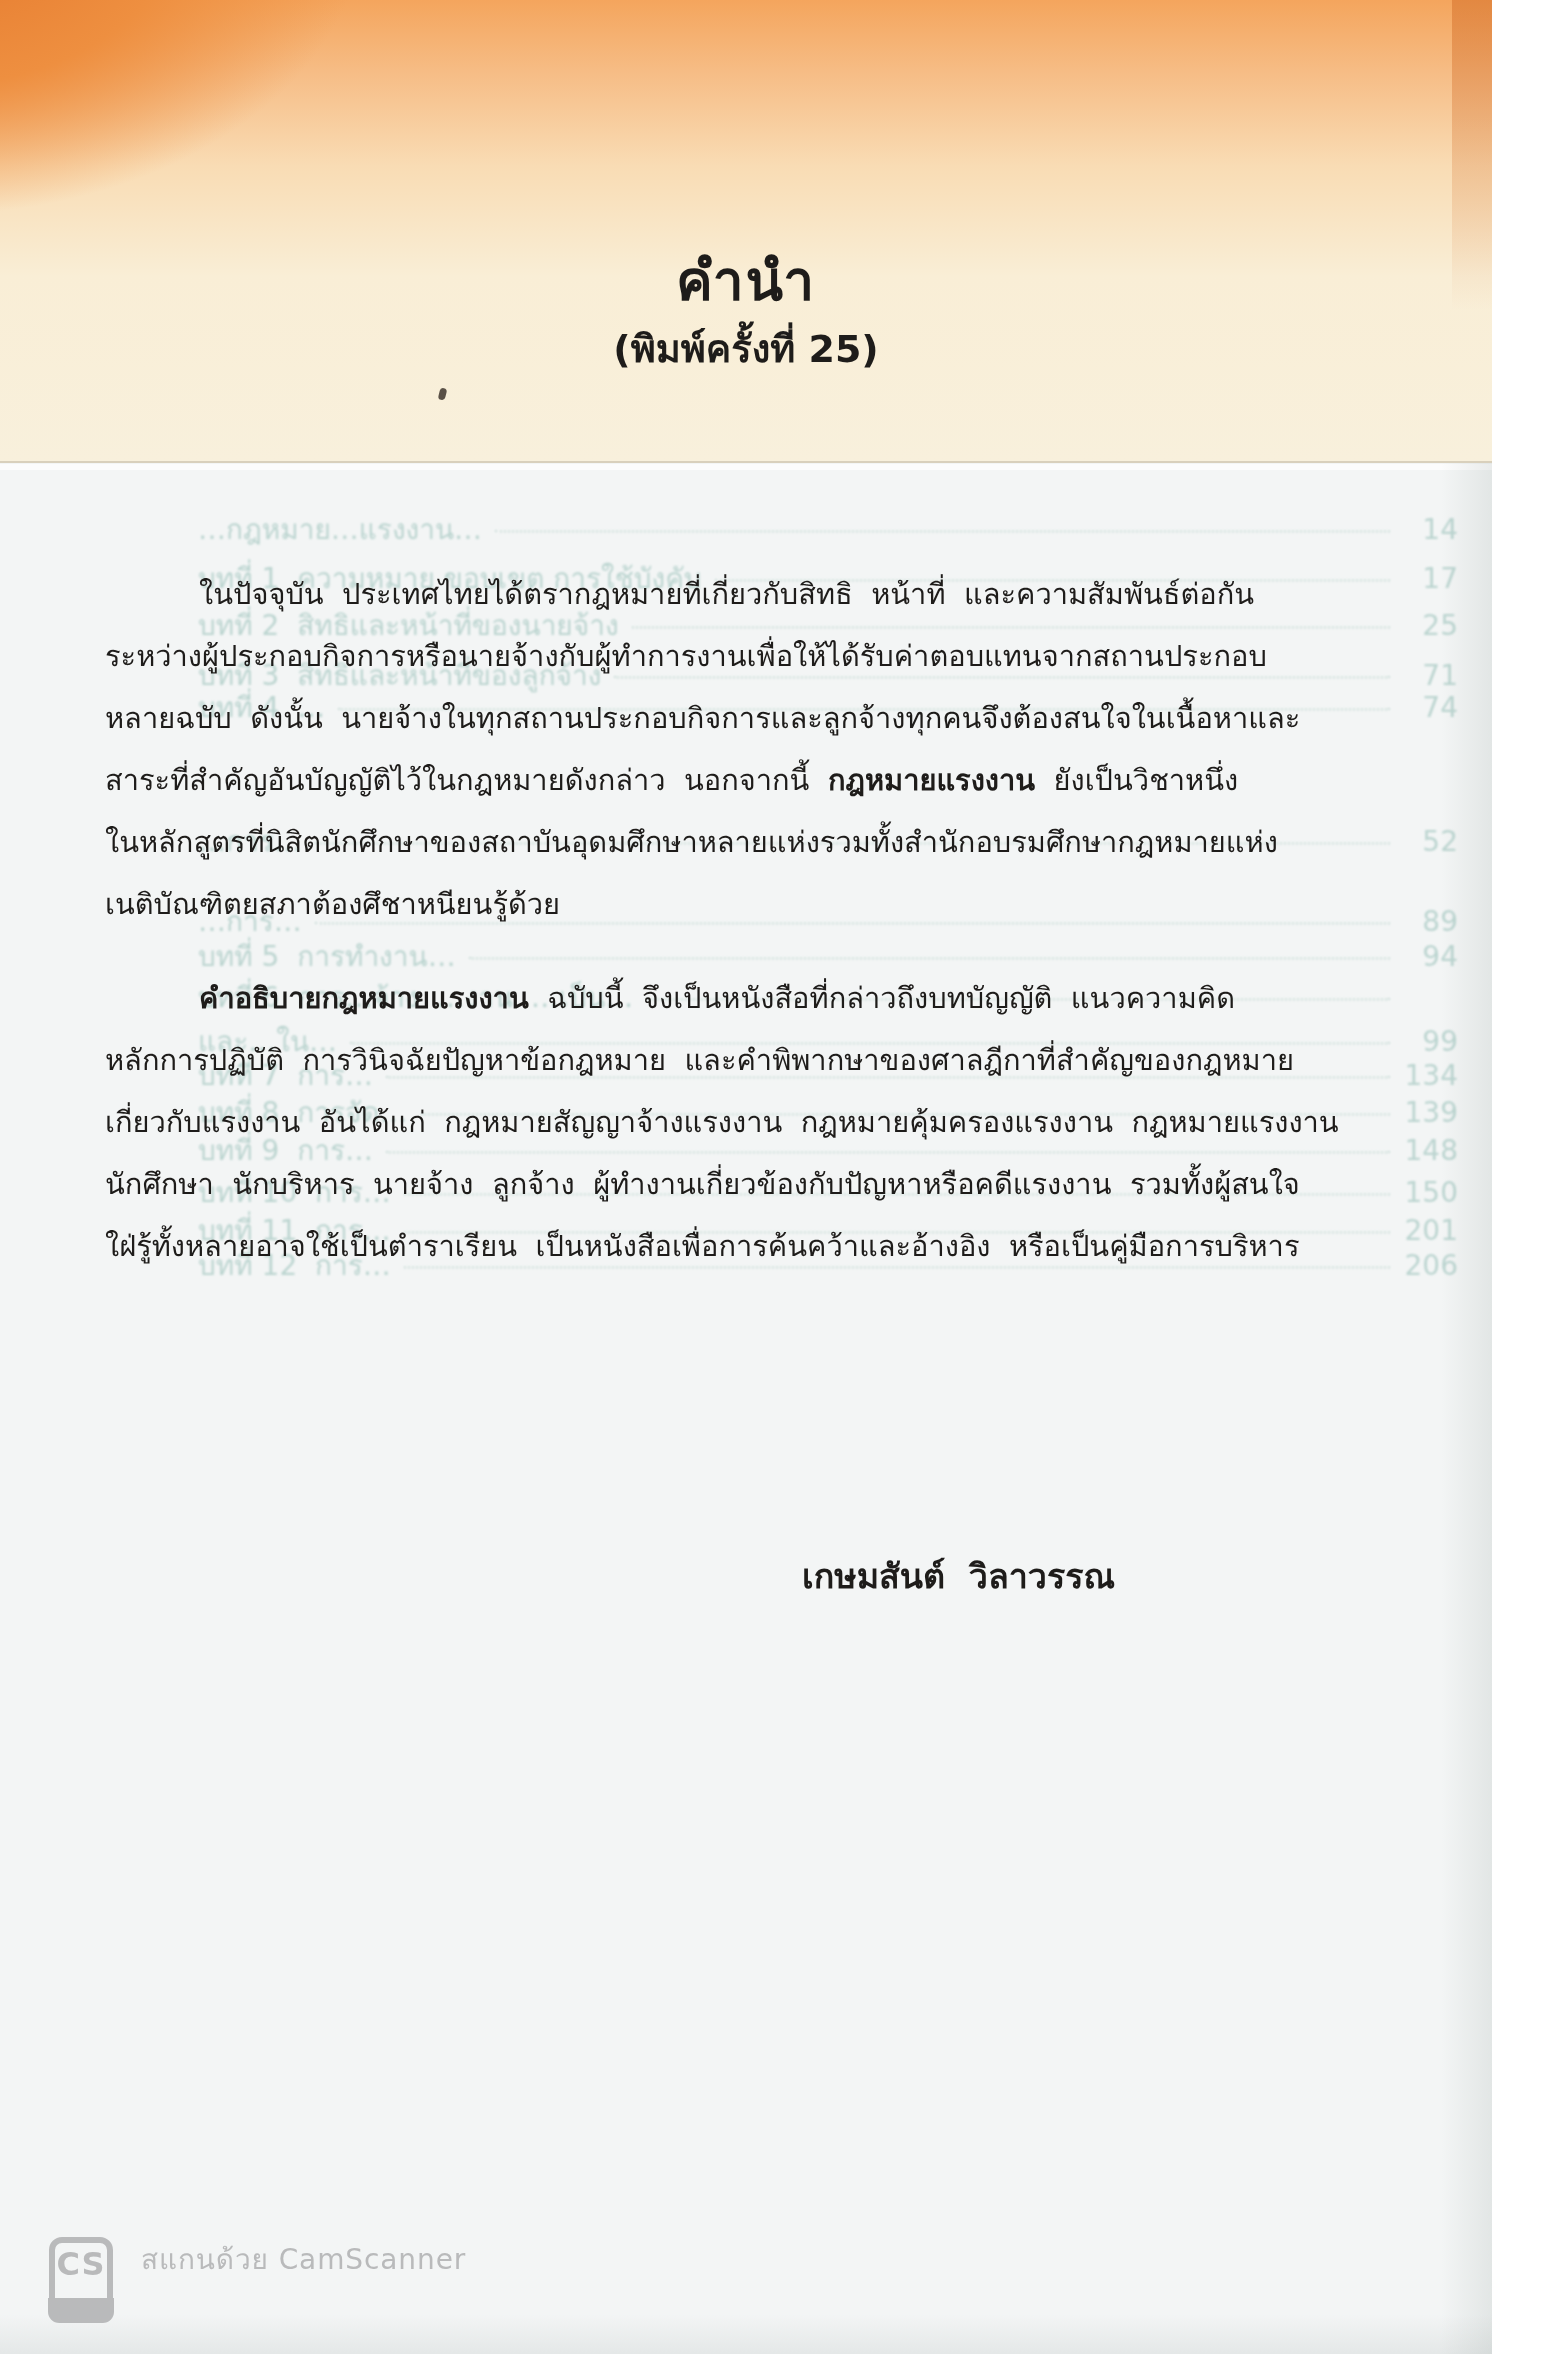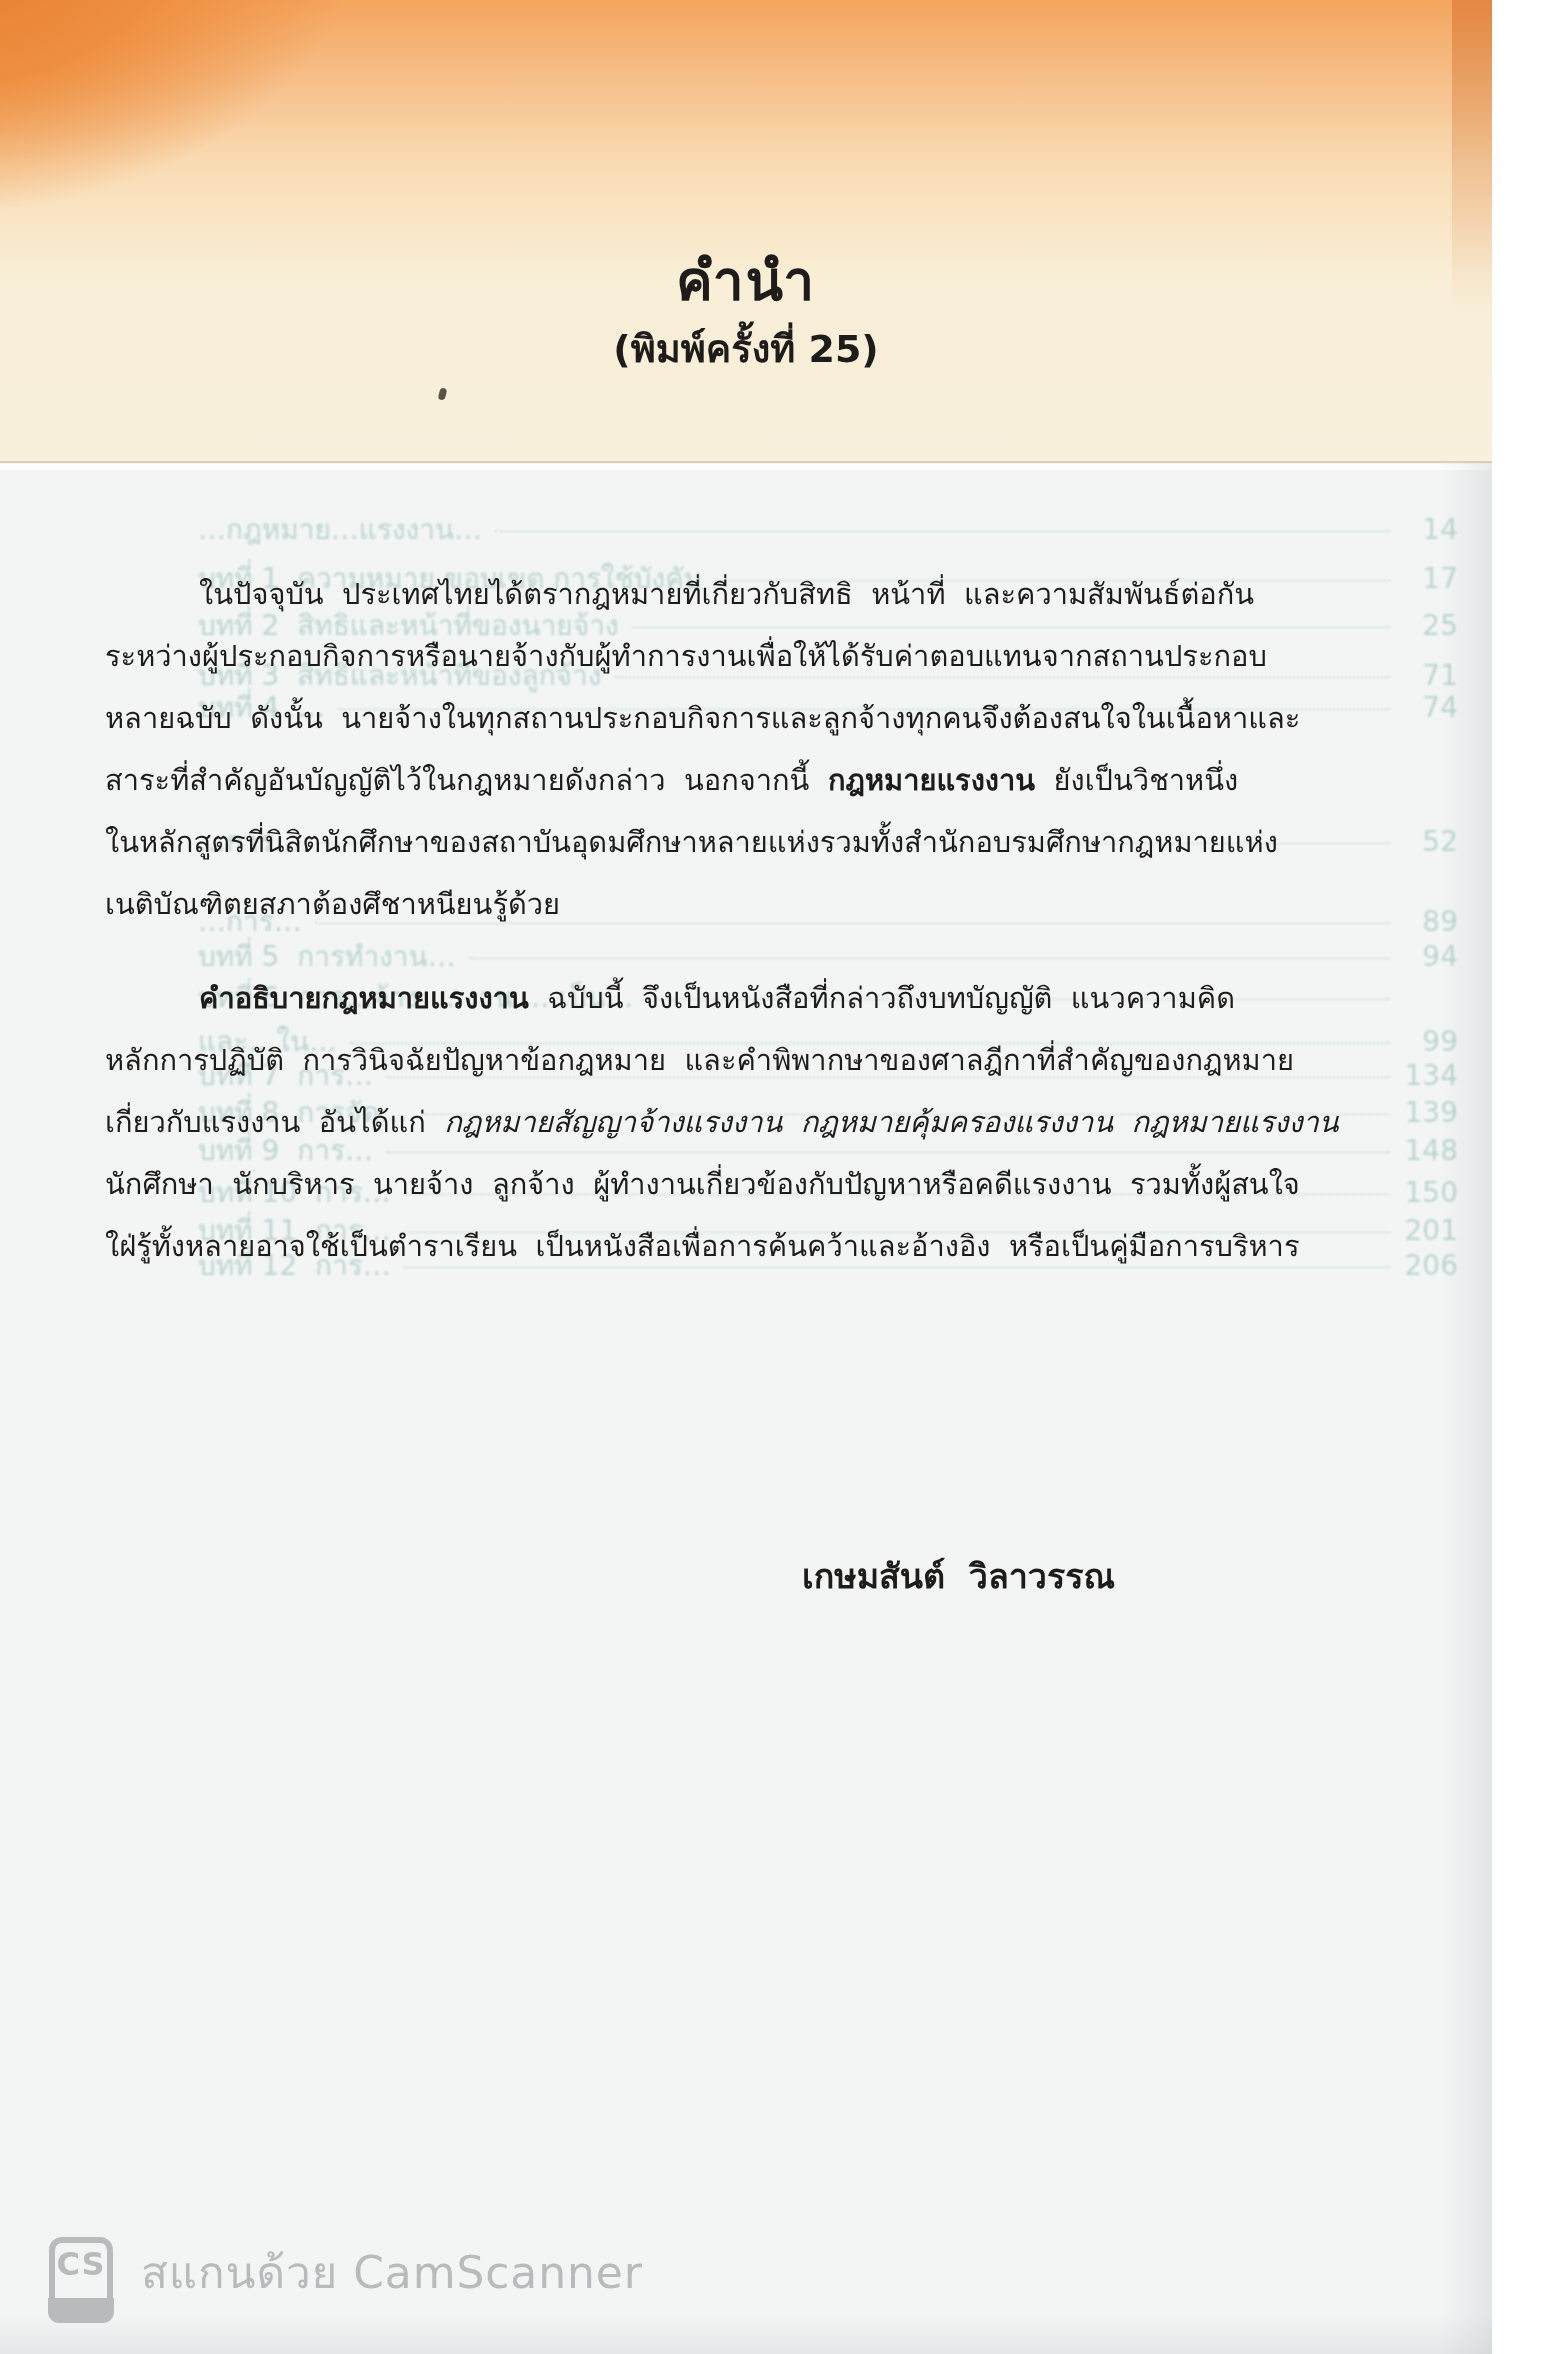--- a/index.html
+++ b/index.html
@@ -50,37 +50,37 @@
     font-size:28px; white-space:pre; }
   .ghost-leader { flex:1; border-bottom:2.8px dotted #8db8ae; margin:0 13px; transform:translateY(-6.6px); }
   .ghost-page { min-width:55px; text-align:right; }
 
   
   .body-block { position:absolute; left:105px; top:563px; width:1352px; z-index:2; color:var(--ink,#1e1c1a); }
   .para + .para { margin-top:32px; }
   .line { height:62px; line-height:62px; font-size:29px; white-space:pre; }
   .line.indent { padding-left:94px; }
   .seg-bold { font-weight:700; }
-  .seg-italic { font-style:italic; }
+  .seg-italic { }
 
   .signature { position:absolute; top:1549px; right:377px; z-index:2;
     font-size:34px; font-weight:700; color:var(--ink,#1e1c1a); white-space:pre; }
 
   .ink-speck { position:absolute; left:439px; top:388px; width:6.6px; height:12.2px;
     background:#5a5147; border-radius:3.8px; transform:rotate(14deg); }
 
   
   .watermark { position:absolute; left:49px; top:2237px; display:flex; align-items:flex-start; gap:28px; z-index:3; }
   .cs-icon { position:relative; width:64px; height:85px; border:6.6px solid var(--wm,#b9babb);
     border-radius:13px; background:transparent; }
   .cs-icon .cs-text { position:absolute; top:1.9px; left:0; width:100%; text-align:center;
     font-size:32px; font-weight:700; color:var(--wm,#b9babb); letter-spacing:0.9px; }
   .cs-icon .cs-bar { position:absolute; left:-6.6px; right:-6.6px; bottom:-6.6px; height:24.5px;
     background:var(--wm,#b9babb); border-radius:0 0 11.3px 11.3px; }
-  .wm-text { font-size:44px; color:var(--wm,#b9babb); letter-spacing:0.9px; white-space:pre; }
+  .wm-text { font-size:28px; color:var(--wm,#b9babb); letter-spacing:0.9px; white-space:pre; }
 </style>
 </head>
 <body>
 
 <div class="page">
 
   <div class="cover-band"></div>
   <div class="right-shade"></div>
   <div class="bottom-shade"></div>
 

